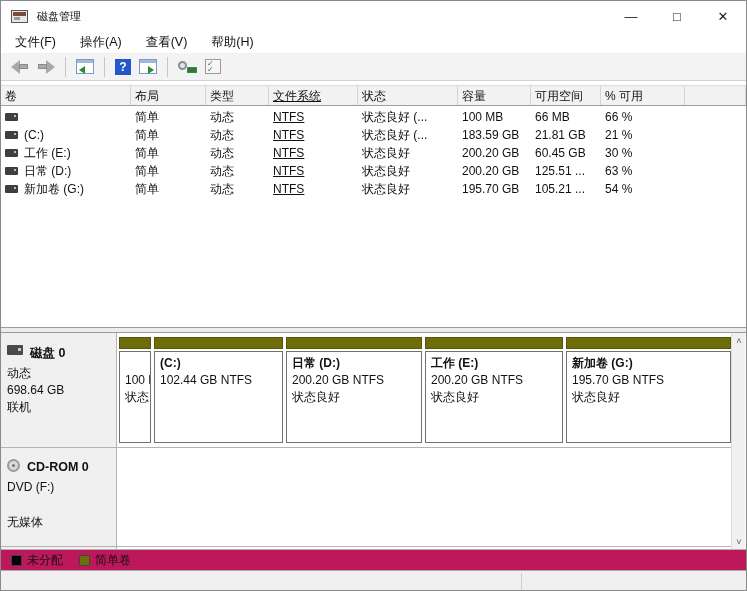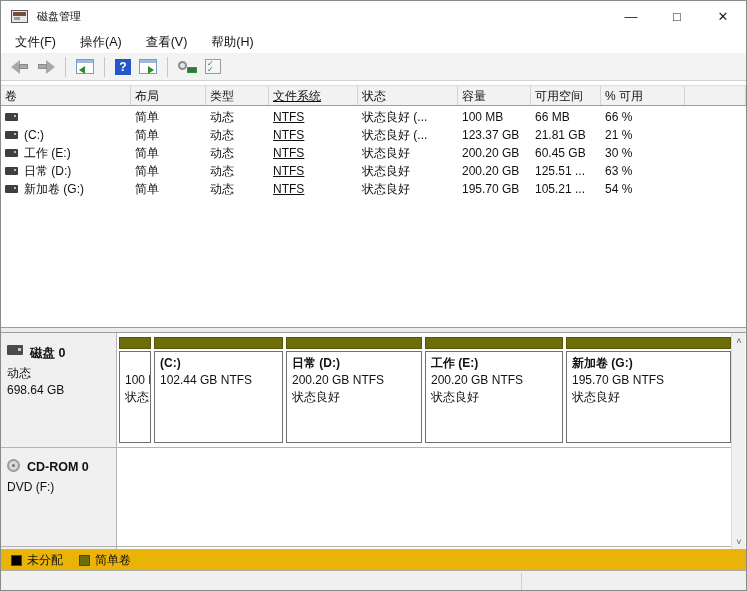--- a/index.html
+++ b/index.html
@@ -80,21 +80,21 @@
   .pstrip { height:12px; border:1px solid #55550a; }
   .pbody { flex:1; margin-top:2px; background:#ffffff; border:1px solid #707070;
     padding:3px 5px; font-size:12px; line-height:17px; overflow:hidden; white-space:nowrap; }
   .pname { font-weight:bold; min-height:17px; }
   
   .vscroll { position:absolute; right:1px; top:0; width:14px; height:100%; background:#f0f0f0; border-left:1px solid #dcdcdc; }
   .vs-btn { position:absolute; left:0; width:14px; height:15px; color:#5a5a5a; font-size:9px;
     display:flex; align-items:center; justify-content:center; }
   .vs-up { top:0; } .vs-down { bottom:0; }
   
-  .legend { position:absolute; left:0; top:548px; width:100%; height:21px; background:#eab308;
+  .legend { position:absolute; left:0; top:548px; width:100%; height:21px; background:#be185d;
     border-top:1px solid #b3b3b3; display:flex; align-items:center; font-size:12px; padding-left:10px; }
   .lg-sq { width:11px; height:11px; margin-right:5px; border:1px solid #444; }
   .lg-item { display:flex; align-items:center; margin-right:16px; }
   
   .statusbar { position:absolute; left:0; top:569px; width:100%; height:21px; background:#f0f0f0;
     border-top:1px solid #ababab; }
   .sb-div { position:absolute; left:520px; top:2px; width:1px; height:17px; background:#cfcfcf; }
 </style>
 </head>
 <body>
@@ -172,21 +172,21 @@
     </div>
     <div class="vol-row">
       <div class="vr-cell c0">
           <span class="vol-ico"></span>
           <span>(C:)</span>
         </div>
       <div class="vr-cell c1">简单</div>
       <div class="vr-cell c2">动态</div>
       <div class="vr-cell c3">NTFS</div>
       <div class="vr-cell c4">状态良好 (...</div>
-      <div class="vr-cell c5">123.37 GB</div>
+      <div class="vr-cell c5">183.59 GB</div>
       <div class="vr-cell c6">21.81 GB</div>
       <div class="vr-cell c7">21 %</div>
     </div>
     <div class="vol-row">
       <div class="vr-cell c0">
           <span class="vol-ico"></span>
           <span>工作 (E:)</span>
         </div>
       <div class="vr-cell c1">简单</div>
       <div class="vr-cell c2">动态</div>
@@ -229,20 +229,21 @@
   <div class="graph-pane">
     <div class="left-col"></div>
 
     <div class="disk-label" style="top:12px; width:106px;">
       <div class="disk-title">
           <span class="drive-ico"></span>
           <span>磁盘 0</span>
         </div>
       <div>动态</div>
       <div>698.64 GB</div>
+      <div>联机</div>
     </div>
 
     <div class="partitions">
       <div class="partition" style="width:32px;">
         <div class="pstrip" style="background-color: rgb(109, 109, 9);"></div>
         <div class="pbody">
           <div class="pname"></div>
           <div>100 M</div>
           <div>状态良</div>
         </div>
@@ -281,20 +282,21 @@
     </div>
 
     <div class="disk-row-sep"></div>
 
     <div class="disk-label" style="top:126px; width:106px;">
       <div class="disk-title">
           <span class="cd-ico"></span>
           <span>CD-ROM 0</span>
         </div>
       <div>DVD (F:)</div>
+      <div style="margin-top:18px;">无媒体</div>
     </div>
 
     <div class="disk-row-sep2"></div>
 
     <div class="vscroll">
       <div class="vs-btn vs-up">˄</div>
       <div class="vs-btn vs-down">˅</div>
     </div>
   </div>
 

